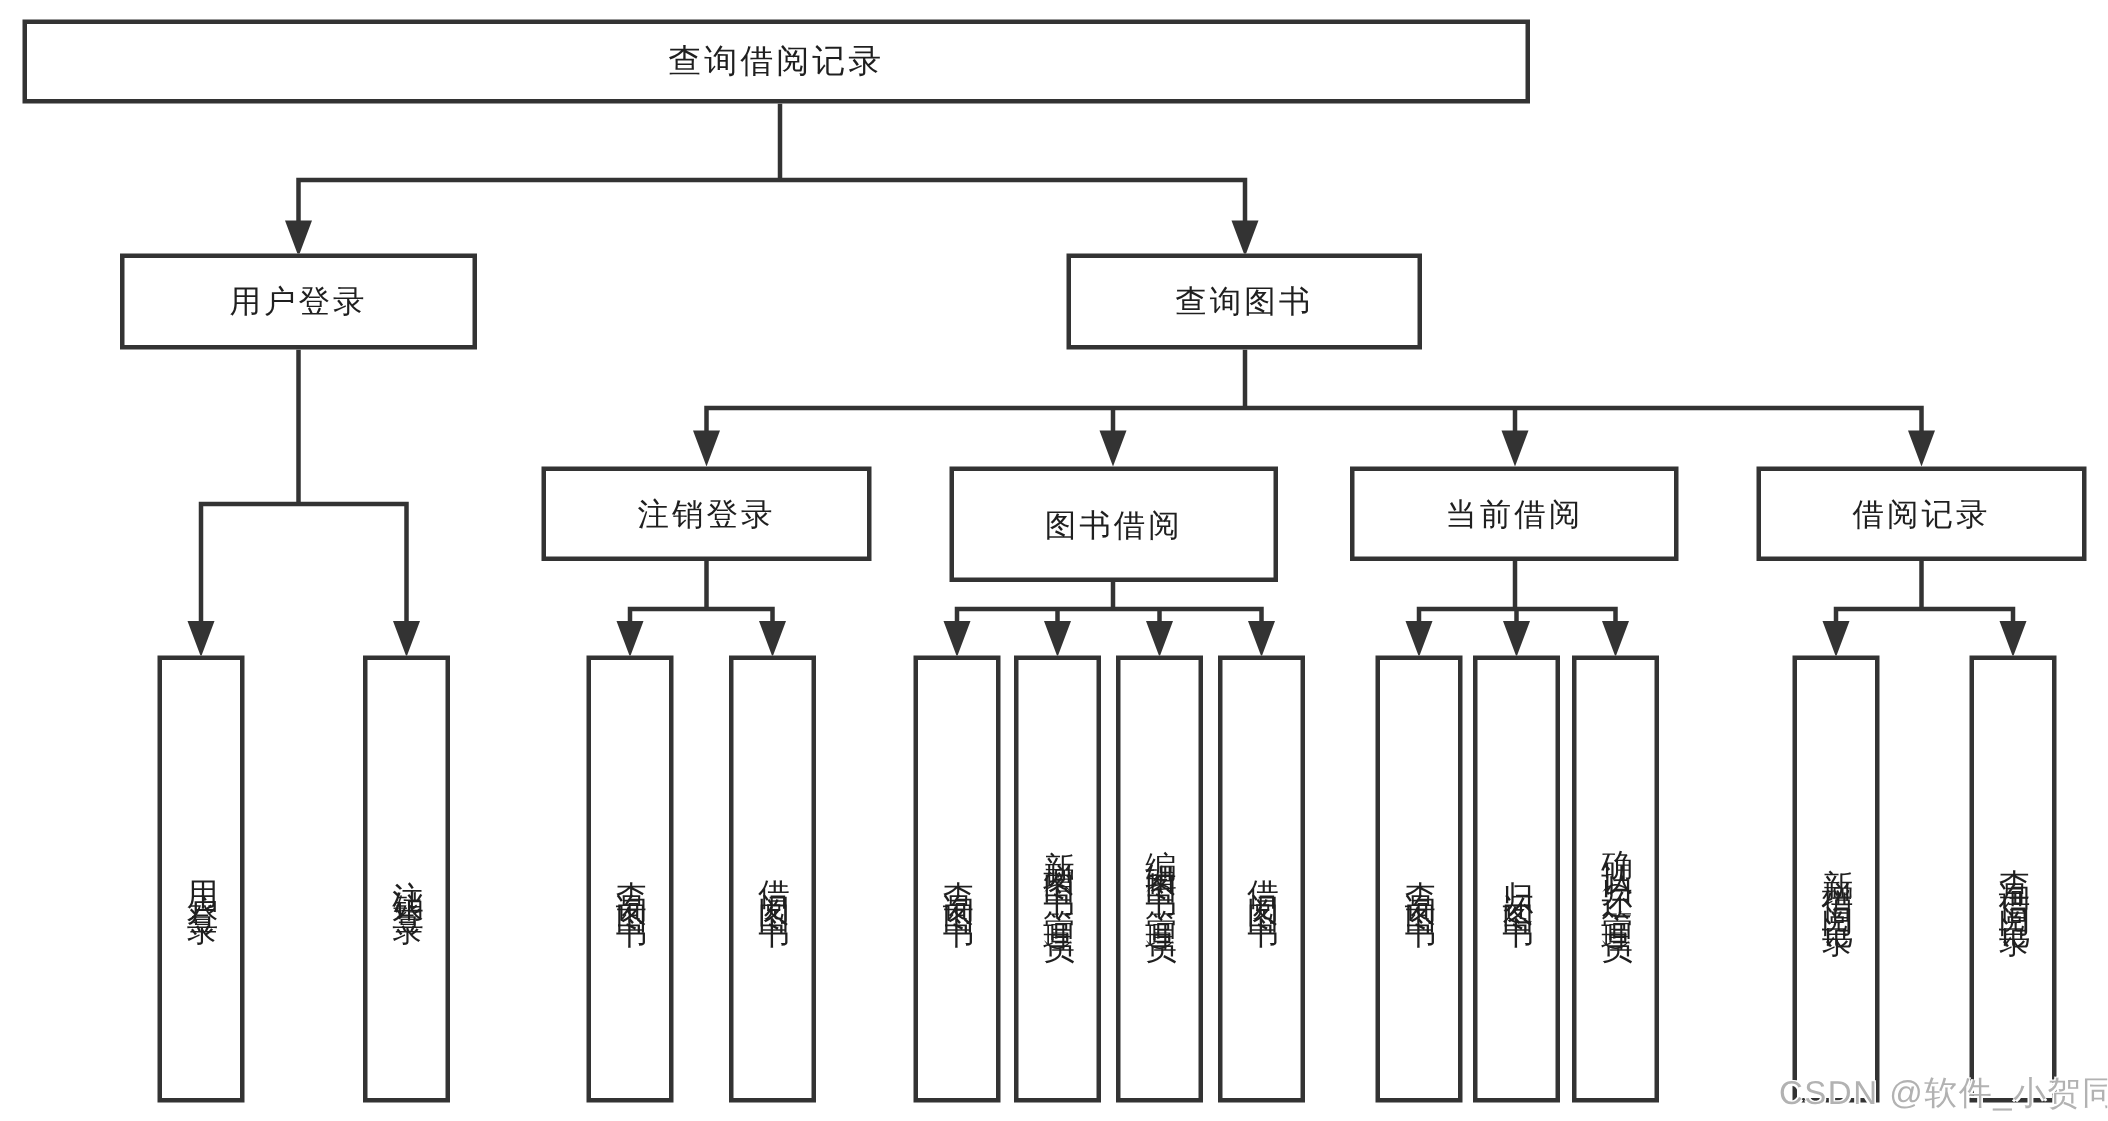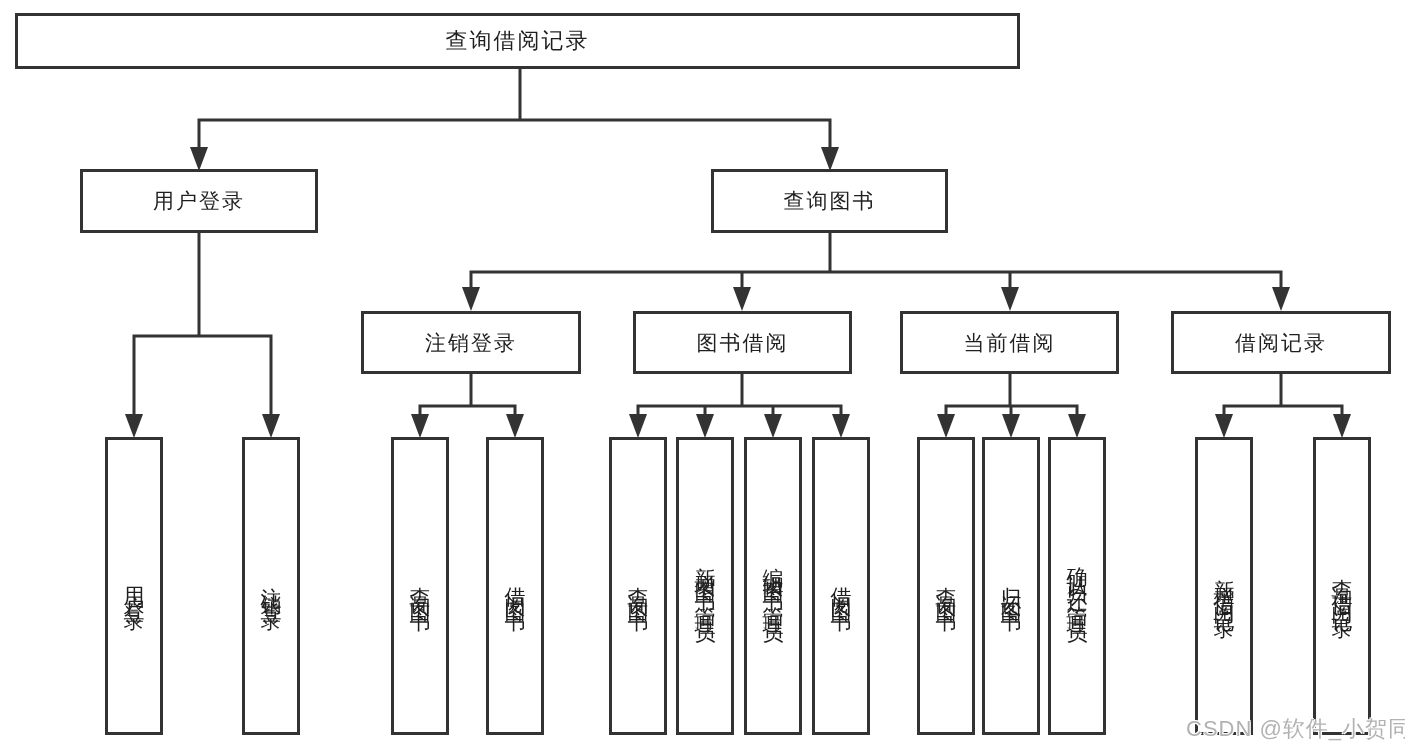--- a/index.html
+++ b/index.html
@@ -23,21 +23,21 @@
     color: #1f1f1f;
     font-size: 21px;
     letter-spacing: 2px;
     z-index: 2;
     white-space: nowrap;
   }
   .root { left: 15px;  top: 13px;  width: 1005px; height: 56px; font-size: 22px; }
   .l2a  { left: 80px;  top: 169px; width: 238px;  height: 64px; }
   .l2b  { left: 711px; top: 169px; width: 237px;  height: 64px; }
   .l3a  { left: 361px;  top: 311px; width: 220px; height: 63px; }
-  .l3b  { left: 633px;  top: 311px; width: 219px; height: 63px; }
+  .l3b  { left: 633px;  top: 311px; width: 219px; height: 77px; }
   .l3c  { left: 900px;  top: 311px; width: 219px; height: 63px; }
   .l3d  { left: 1171px; top: 311px; width: 220px; height: 63px; }
   .leaf {
     top: 437px; width: 58px; height: 298px;
     writing-mode: vertical-rl;
     text-orientation: mixed;
     font-size: 21px;
     letter-spacing: 8px;
     white-space: normal;
   }

